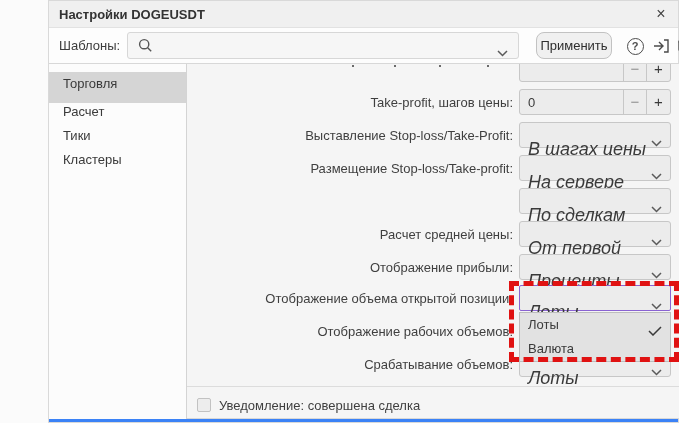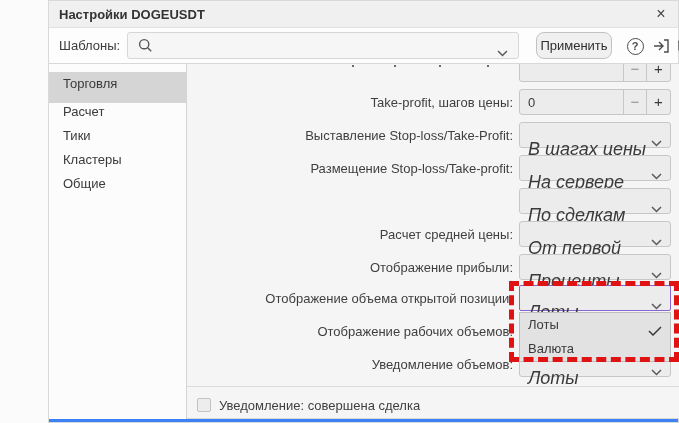--- a/index.html
+++ b/index.html
@@ -111,21 +111,20 @@
         </svg>
     </div>
     <div class="tb-icon tb-gear">⚙</div>
   </div>
 
   <div class="sidebar">
     <div class="side-item sel" style="top:8px">Торговля</div>
     <div class="side-item" style="top:36px">Расчет</div>
     <div class="side-item" style="top:84px">Кластеры</div>
     <div class="side-item" style="top:60px">Тики</div>
-    <div class="side-item" style="top:108px">Общие</div>
   </div>
 
   <div class="content">
 
     <div class="row" style="top:-8px">
       <span class="dot" style="left:165px;top:9px"></span>
       <span class="dot" style="left:207px;top:9px"></span>
       <span class="dot" style="left:252px;top:9px"></span>
       <span class="dot" style="left:300px;top:9px"></span>
       <div class="stepper">
@@ -227,21 +226,21 @@
     </div>
 
     <div class="row" style="top:254px">
       <span class="row-label">Отображение рабочих объемов:</span>
       <span class="help">
           <span class="qmark">?</span>
         </span>
     </div>
 
     <div class="row" style="top:287px">
-      <span class="row-label">Уведомление объемов:</span>
+      <span class="row-label">Срабатывание объемов:</span>
       <div class="combo">
         <span class="val">Лоты</span>
         <span class="chev"><svg width="11" height="7" viewBox="0 0 11 7">
               <polyline points="1,1 5.5,5.5 10,1" fill="none" stroke="#5a5a5a" stroke-width="1.5"></polyline>
             </svg></span>
       </div>
       <span class="help">
           <span class="qmark">?</span>
         </span>
     </div>

